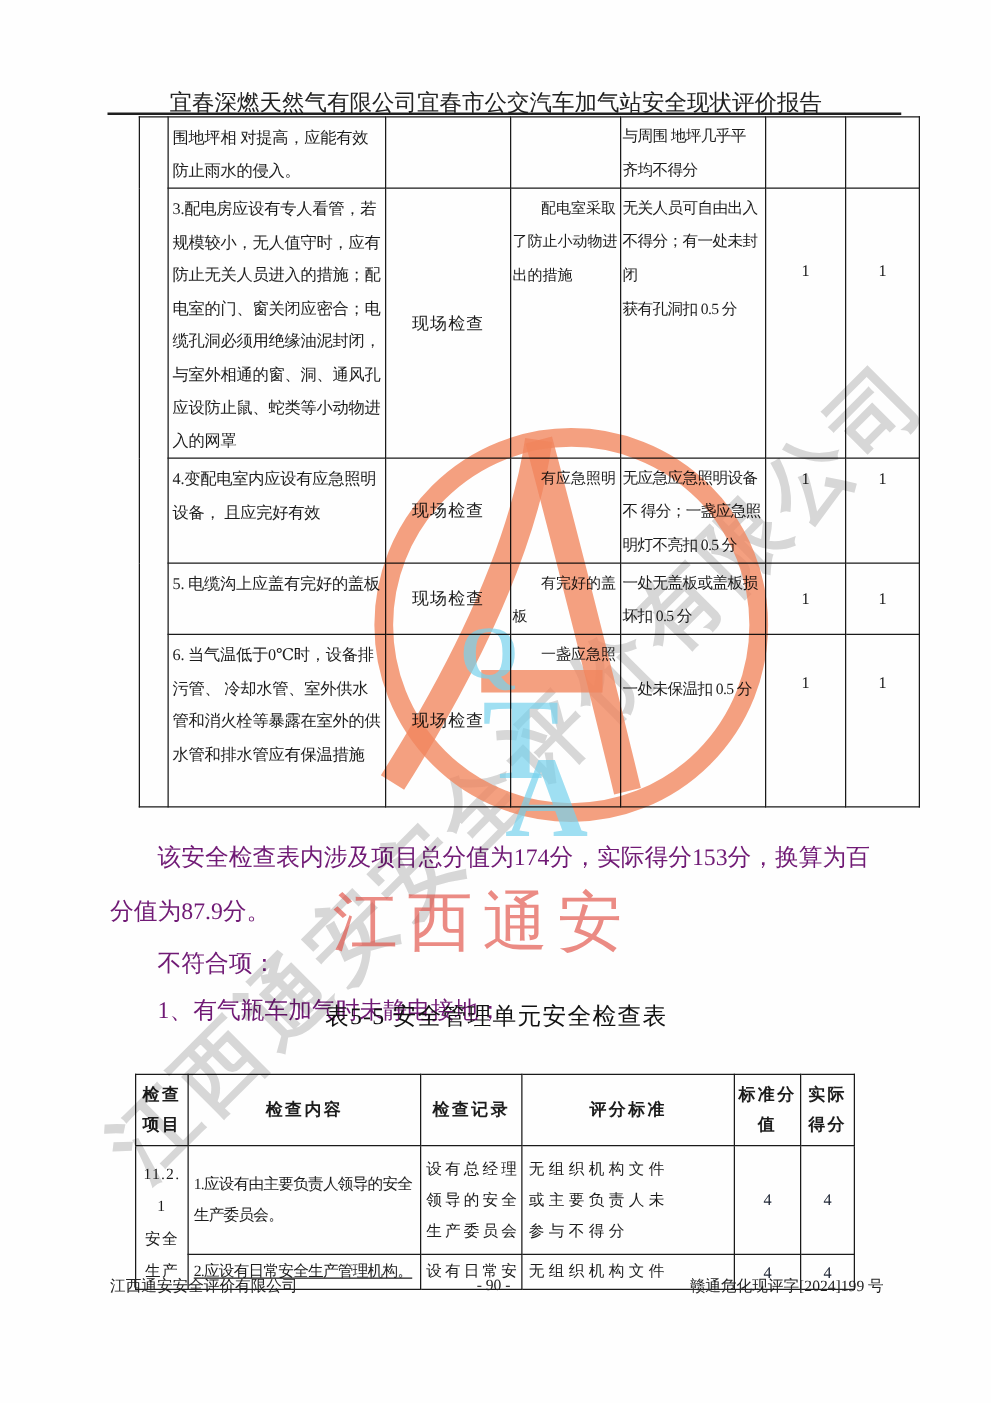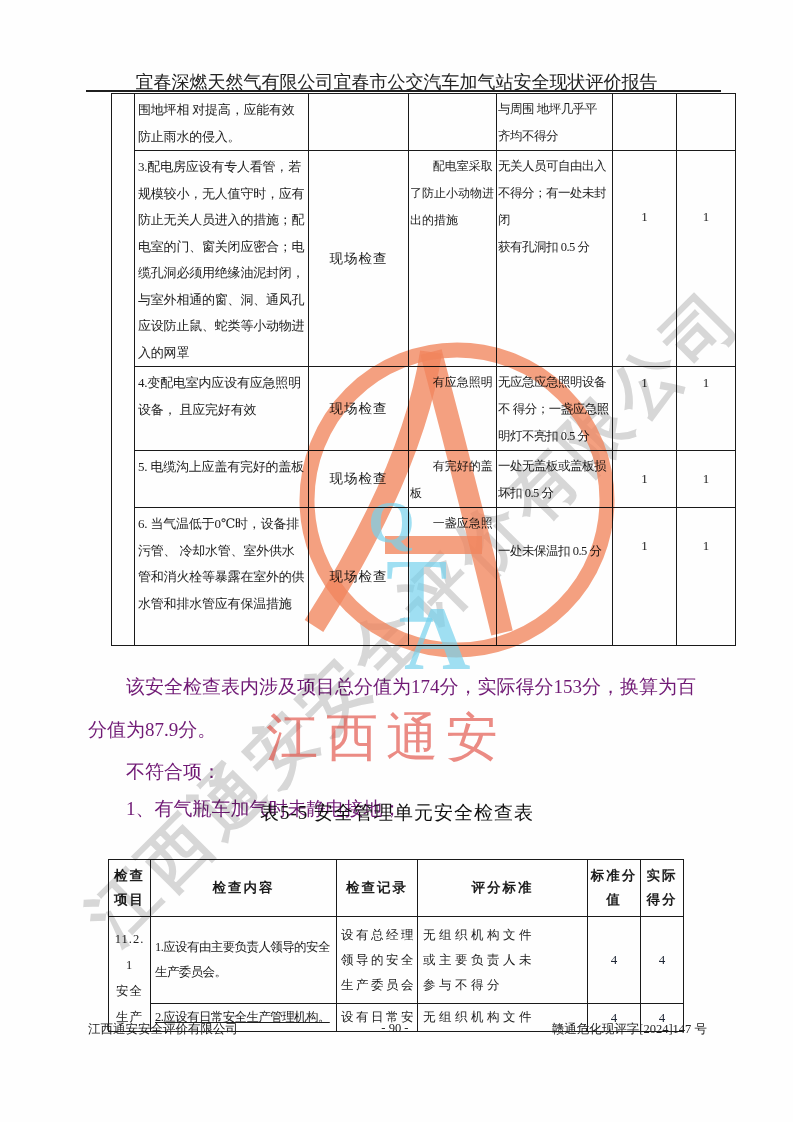--- a/index.html
+++ b/index.html
@@ -180,21 +180,21 @@
     <td class="c-criteria one-line" style="padding-top:0;vertical-align:middle;">无组织机构文件</td>
     <td class="c-num">4</td>
     <td class="c-num">4</td>
   </tr>
 </tbody>
   </table>
 
 <div class="footer">
   <span>江西通安安全评价有限公司</span>
   <span>- 90 -</span>
-  <span>赣通危化现评字[2024]147 号</span>
+  <span>赣通危化现评字[2024]199 号</span>
 </div>
 
 <div class="wm">
   <div class="wm-diag">江西通安安全评价有限公司</div>
   <svg class="wm-logo" width="330" height="330" viewBox="0 0 330 330">
     <g stroke="#f2875e" stroke-opacity="0.78" fill="none">
       <circle cx="165" cy="162" r="150" stroke-width="15"></circle>
       <path d="M139,14 Q122,130 22,288" stroke-width="22"></path>
       <path d="M139,14 Q175,150 210,295" stroke-width="22"></path>
       <path d="M93,207 L190,207" stroke-width="18"></path>

